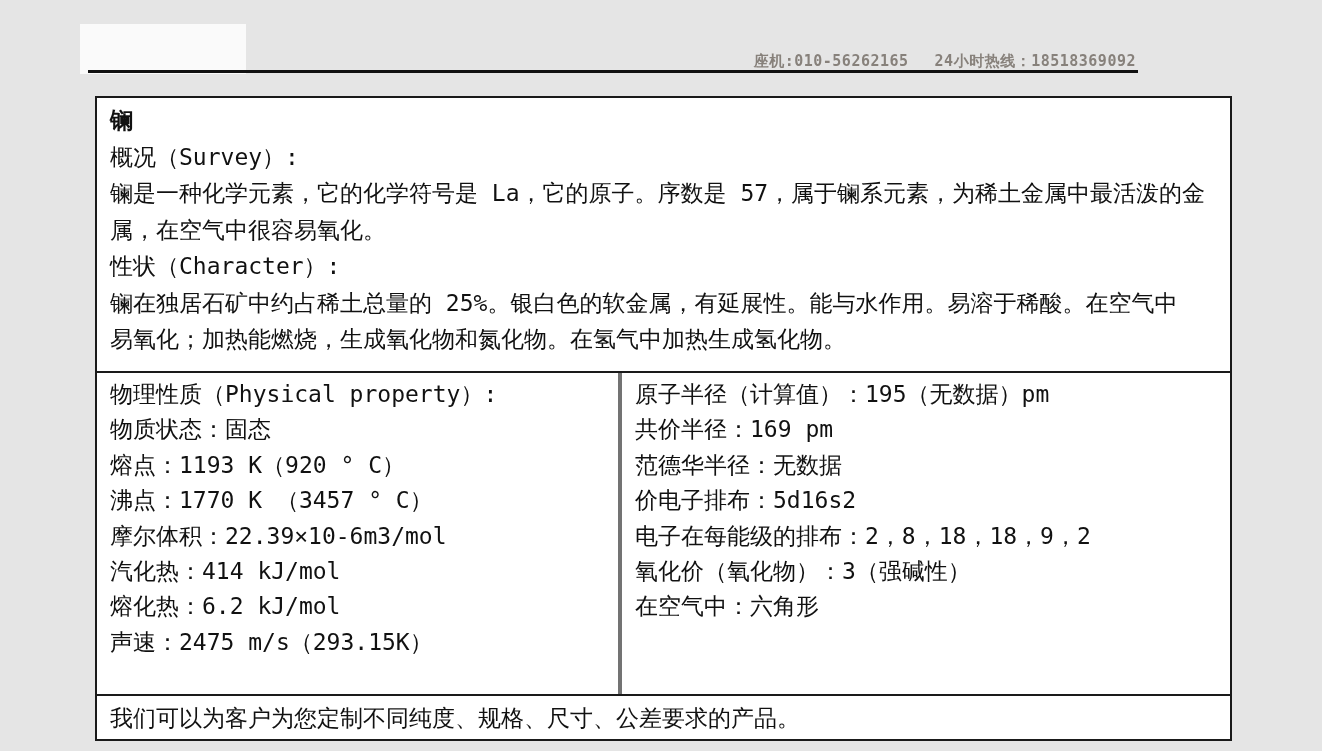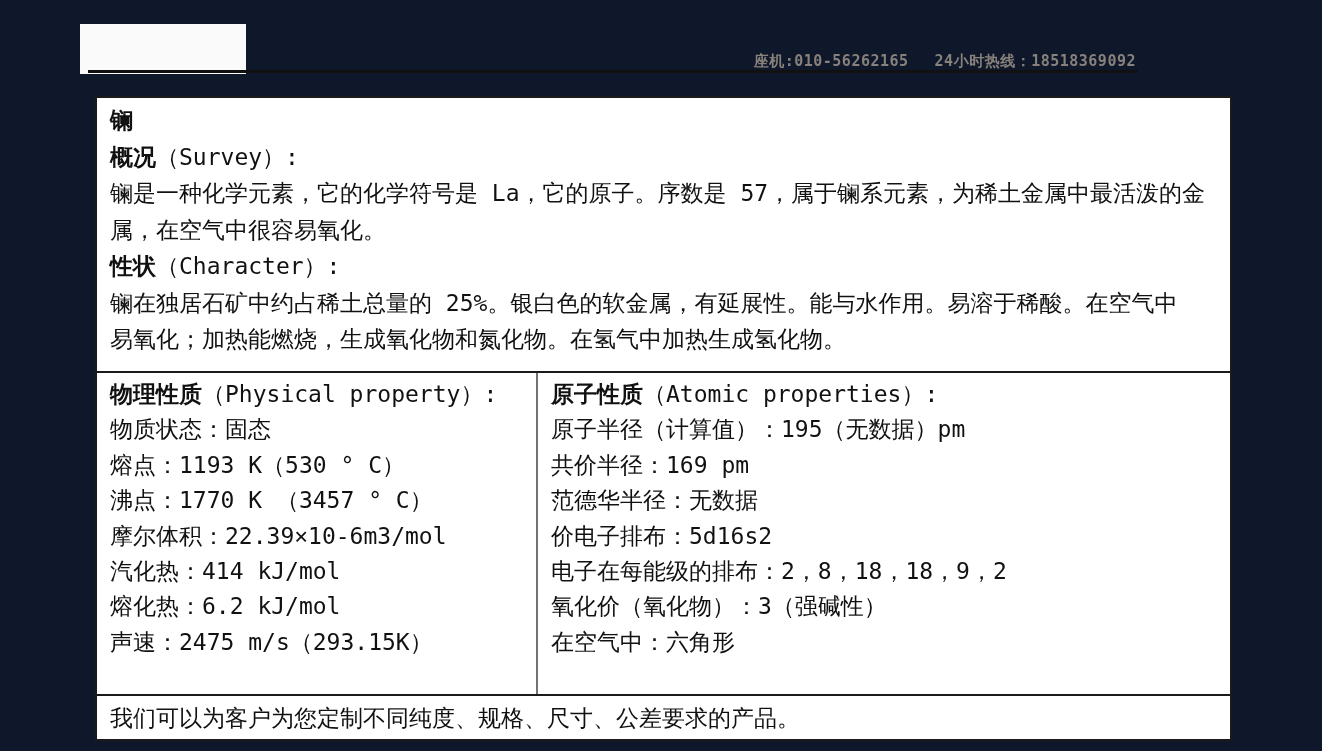--- a/index.html
+++ b/index.html
@@ -7,21 +7,21 @@
   body {
     width: 1322px;
     height: 751px;
     font-family: "DejaVu Sans Mono", "DejaVu Sans", serif;
     color: #111111;
   }
   .page {
     position: relative;
     width: 1322px;
     height: 751px;
-    background: #0f172a;
+    background: #e5e5e5;
     overflow: hidden;
   }
   
   .logo-placeholder {
     position: absolute;
     left: 80px;
     top: 24px;
     width: 166px;
     height: 50px;
     background: #fafafa;
@@ -61,36 +61,36 @@
     font-size: 23px;
     background: #ffffff;
   }
   .intro {
     height: 275px;
     border-bottom: 2px solid #1a1a1a;
     padding: 4px 14px 0 13px;
     overflow: hidden;
   }
   .intro .line { line-height: 36.5px; white-space: nowrap; }
-  .h-zh { font-weight: bold; }
+  .h-zh { font-weight: normal; }
   .title-line { font-weight: bold; }
   .props {
     display: flex;
     height: 323px;
     border-bottom: 2px solid #1a1a1a;
     overflow: hidden;
   }
   .cell {
     padding: 4px 10px 0 13px;
     overflow: hidden;
   }
   .cell .line { line-height: 35.4px; white-space: nowrap; }
   .cell-left {
-    width: 441px;
-    border-right: 2px solid #737373;
+    width: 525px;
+    border-right: 4px solid #737373;
   }
   .cell-right { flex: 1; }
   .footer-row {
     flex: 1;
     padding: 4px 24px 0 13px;
   }
   .footer-row .line { line-height: 36px; white-space: nowrap; }
 </style>
 </head>
 <body>
@@ -115,30 +115,29 @@
       <div class="line"><span class="h-zh">性状</span><span>（Character）:</span></div>
       <div class="line">镧在独居石矿中约占稀土总量的 25%。银白色的软金属，有延展性。能与水作用。易溶于稀酸。在空气中</div>
       <div class="line">易氧化；加热能燃烧，生成氧化物和氮化物。在氢气中加热生成氢化物。</div>
     </div>
 
     <div class="props">
 
       <div class="cell cell-left">
         <div class="line"><span class="h-zh">物理性质</span><span>（Physical property）:</span></div>
         <div class="line">物质状态：固态</div>
-        <div class="line">熔点：1193 K（530 ° C）</div>
+        <div class="line">熔点：1193 K（920 ° C）</div>
         <div class="line">沸点：1770 K （3457 ° C）</div>
         <div class="line">摩尔体积：22.39×10-6m3/mol</div>
         <div class="line">汽化热：414 kJ/mol</div>
         <div class="line">熔化热：6.2 kJ/mol</div>
         <div class="line">声速：2475 m/s（293.15K）</div>
       </div>
 
       <div class="cell cell-right">
-        <div class="line"><span class="h-zh">原子性质</span><span>（Atomic properties）:</span></div>
         <div class="line">原子半径（计算值）：195（无数据）pm</div>
         <div class="line">共价半径：169 pm</div>
         <div class="line">范德华半径：无数据</div>
         <div class="line">价电子排布：5d16s2</div>
         <div class="line">电子在每能级的排布：2，8，18，18，9，2</div>
         <div class="line">氧化价（氧化物）：3（强碱性）</div>
         <div class="line">在空气中：六角形</div>
       </div>
 
     </div>

